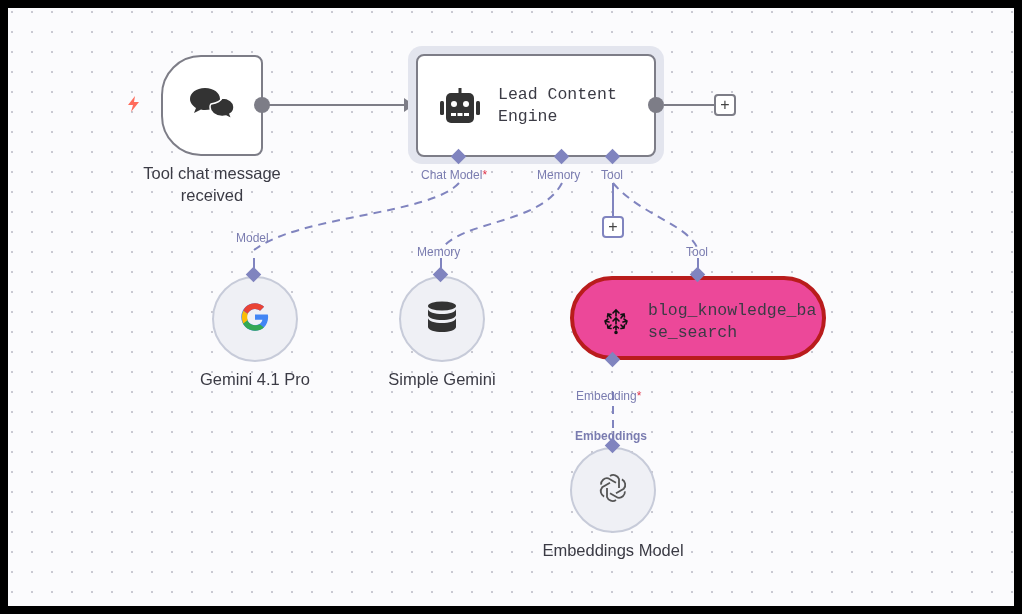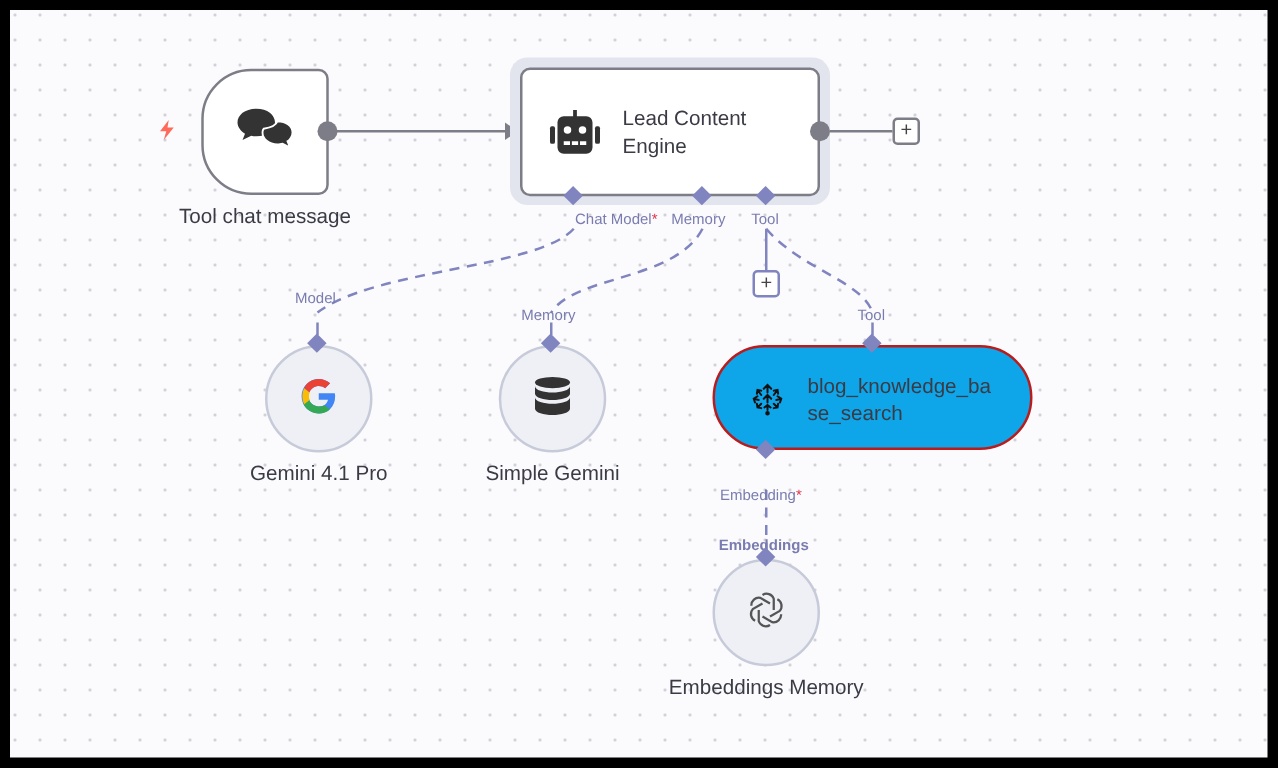--- a/index.html
+++ b/index.html
@@ -6,21 +6,21 @@
   body { width:1022px; height:614px; position:relative; overflow:hidden; font-family:"Liberation Sans", sans-serif; }
   #canvas {
     position:absolute; left:8px; top:8px; width:1006px; height:598px;
     background-color:#fbfbfd;
     background-image: radial-gradient(circle, #c9c9d2 1px, transparent 1.2px);
     background-size:20px 20px;
     background-position:-6px -6px;
     overflow:hidden;
   }
   svg.edges { position:absolute; left:0; top:0; width:1022px; height:614px; pointer-events:none; }
-  .abs { position:absolute; }
+  .abs { position:absolute;font-family:Liberation Mono, monospace; }
   .node-box { position:absolute; box-sizing:border-box; background:#fff; border:2px solid #7d7d87; }
   .sub-circle { position:absolute; box-sizing:border-box; width:86px; height:86px; border-radius:50%; background:#eff0f5; border:2px solid #c7cbd9; display:flex; align-items:center; justify-content:center; }
   .node-label { position:absolute; text-align:center; color:#3b3b45; font-size:16.5px; line-height:22px; }
   .port-label { position:absolute; color:#7a7cb0; font-size:12px; line-height:14px; white-space:nowrap; }
   .req { color:#e0334a; }
   .diamond { position:absolute; width:11px; height:11px; background:#8084bf; transform:rotate(45deg); }
   .plus-btn { position:absolute; box-sizing:border-box; width:22px; height:22px; background:#fff; border-radius:4px; display:flex; align-items:center; justify-content:center; font-size:16px; line-height:16px; color:#444; }
 </style>
 </head>
 <body>
@@ -54,20 +54,21 @@
   <span>
     <svg width="46" height="36" viewBox="0 0 46 36">
       <path d="M16 2 C7 2 1 7 1 13 C1 17 4 20 7 22 L5 27 L12 23.5 C13 24 15 24 16 24 C25 24 31 19 31 13 C31 7 25 2 16 2 Z" fill="#333"></path>
       <path d="M33 12 C40 12 45 16 45 21 C45 24 43 27 41 28 L43 33 L37 30 C36 30 34 30.5 33 30.5 C26 30.5 21 26 21 21 C21 20 21 19 22 18 C28 17 32 15 33 12 Z" fill="#333" stroke="#fff" stroke-width="1.5"></path>
     </svg>
   </span>
 </div>
 <div class="abs" style="left:254px;top:97px;width:16px;height:16px;border-radius:50%;background:#7d7d87;"></div>
 <div class="node-label" style="left:112px;top:162px;width:200px;">
   <div>Tool chat message</div>
+  <div>received</div>
 </div>
 
 <div class="abs" style="left:408px;top:46px;width:256px;height:118px;border-radius:14px;background:#e3e5ee;"></div>
 <div class="node-box" style="left:416px;top:54px;width:240px;height:103px;border-radius:8px;">
   <span class="abs" style="left:20px;top:32px;">
     <svg width="44" height="36" viewBox="0 0 44 36">
       <rect x="20.5" y="0" width="3" height="6" fill="#333"></rect>
       <rect x="8" y="5" width="28" height="30" rx="5" fill="#333"></rect>
       <rect x="2" y="13" width="4" height="14" rx="1.5" fill="#333"></rect>
       <rect x="38" y="13" width="4" height="14" rx="1.5" fill="#333"></rect>
@@ -82,21 +83,21 @@
     <div>Lead Content</div>
     <div>Engine</div>
   </div>
 </div>
 <div class="abs" style="left:648px;top:97px;width:16px;height:16px;border-radius:50%;background:#7d7d87;"></div>
 <div class="plus-btn" style="left:714px;top:94px;border:2px solid #7d7d87;">+</div>
 
 <div class="diamond" style="left:453px;top:151px;"></div>
 <div class="diamond" style="left:556px;top:151px;"></div>
 <div class="diamond" style="left:607px;top:151px;"></div>
-<div class="port-label" style="left:421px;top:168px;margin-left:39px;"><span>Chat Model</span><span class="req">*</span></div>
+<div class="port-label" style="left:421px;top:168px;"><span>Chat Model</span><span class="req">*</span></div>
 <div class="port-label" style="left:537px;top:168px;">Memory</div>
 <div class="port-label" style="left:601px;top:168px;">Tool</div>
 <div class="plus-btn" style="left:602px;top:216px;border:2px solid #8084bf;">+</div>
 
 <div class="port-label" style="left:236px;top:231px;">Model</div>
 <div class="sub-circle" style="left:212px;top:276px;">
   <span>
     <svg width="30" height="30" viewBox="0 0 48 48">
       <path d="M44.5 20H24v8.5h11.8C34.7 33.9 30.1 37 24 37c-7.2 0-13-5.8-13-13s5.8-13 13-13c3.1 0 5.9 1.1 8.1 2.9l6.4-6.4C34.6 4.1 29.6 2 24 2 11.8 2 2 11.8 2 24s9.8 22 22 22c11 0 21-8 21-22 0-1.3-.2-2.7-.5-4z" fill="#4285F4"></path>
       <path d="M5.3 13.8l7 5.1C14.1 14.3 18.7 11 24 11c3.1 0 5.9 1.1 8.1 2.9l6.4-6.4C34.6 4.1 29.6 2 24 2 15.6 2 8.4 6.7 5.3 13.8z" fill="#EA4335"></path>
@@ -115,21 +116,21 @@
       <ellipse cx="15" cy="5" rx="14" ry="4.5" fill="#333"></ellipse>
       <path d="M1 8 C1 11 8 13 15 13 C22 13 29 11 29 8 L29 14 C29 17 22 19 15 19 C8 19 1 17 1 14 Z" fill="#333"></path>
       <path d="M1 17 C1 20 8 22 15 22 C22 22 29 20 29 17 L29 26 C29 29 22 31 15 31 C8 31 1 29 1 26 Z" fill="#333"></path>
     </svg>
   </span>
 </div>
 <div class="diamond" style="left:435px;top:269px;"></div>
 <div class="node-label" style="left:342px;top:368px;width:200px;">Simple Gemini</div>
 
 <div class="port-label" style="left:686px;top:245px;">Tool</div>
-<div class="abs" style="box-sizing:border-box;left:570px;top:276px;width:256px;height:84px;border-radius:42px;background:#0ea5e9;border:2px solid #b91c1c;">
+<div class="abs" style="box-sizing:border-box;left:570px;top:276px;width:256px;height:84px;border-radius:42px;background:#ec4899;border:4px solid #b91c1c;">
   <span class="abs" style="left:28px;top:27px;">
     <svg width="28" height="28" viewBox="0 0 28 28" fill="none" stroke="#111" stroke-width="1.6" stroke-linecap="round">
       <path d="M14 3 L14 9 M11 6 L14 3 L17 6"></path>
       <path d="M6 7 L9 11 M5.5 10 L6 7 L9 7.5"></path>
       <path d="M22 7 L19 11 M22.5 10 L22 7 L19 7.5"></path>
       <path d="M14 11 L14 17 M11 14 L14 11 L17 14"></path>
       <path d="M3 14 L7 15 M4 17 L3 14 L6 12"></path>
       <path d="M25 14 L21 15 M24 17 L25 14 L22 12"></path>
       <path d="M6 21 L9 18 M5.5 18 L6 21 L9 21.5"></path>
       <path d="M22 21 L19 18 M22.5 18 L22 21 L19 21.5"></path>
@@ -155,13 +156,13 @@
         <path d="M-3 -12 a6 6 0 0 1 9 3 l0 9" transform="rotate(60)"></path>
         <path d="M-3 -12 a6 6 0 0 1 9 3 l0 9" transform="rotate(120)"></path>
         <path d="M-3 -12 a6 6 0 0 1 9 3 l0 9" transform="rotate(180)"></path>
         <path d="M-3 -12 a6 6 0 0 1 9 3 l0 9" transform="rotate(240)"></path>
         <path d="M-3 -12 a6 6 0 0 1 9 3 l0 9" transform="rotate(300)"></path>
       </g>
     </svg>
   </span>
 </div>
 <div class="diamond" style="left:607px;top:440px;"></div>
-<div class="node-label" style="left:513px;top:539px;width:200px;">Embeddings Memory</div>
+<div class="node-label" style="left:513px;top:539px;width:200px;">Embeddings Model</div>
 
 </body></html>

